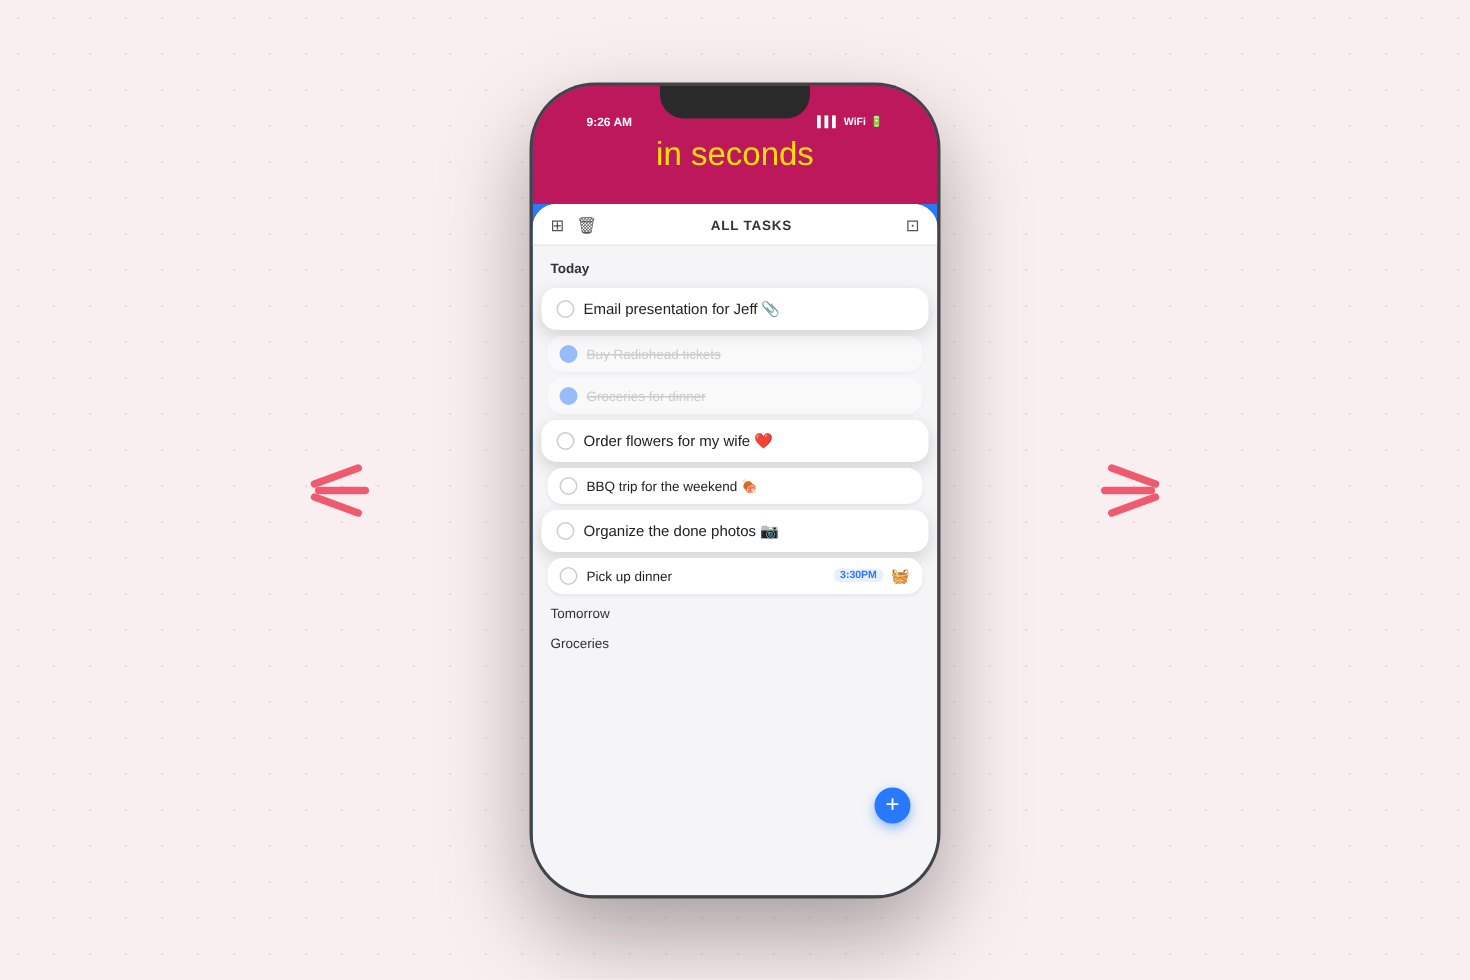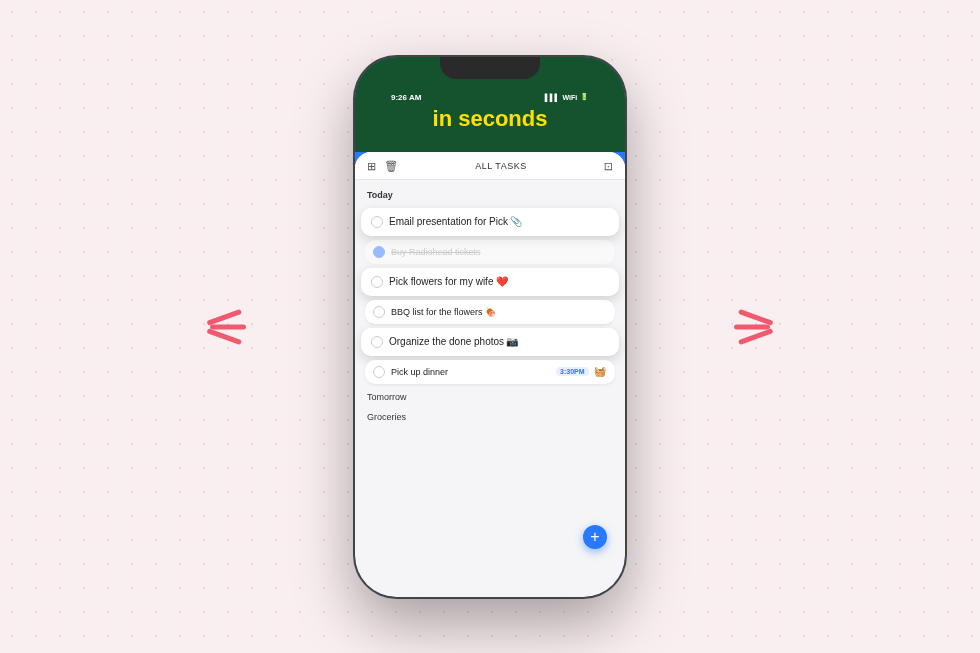--- a/index.html
+++ b/index.html
@@ -86,22 +86,22 @@
       height: 100%;
       border-radius: 40px;
       overflow: hidden;
       background: #2979ff;
       display: flex;
       flex-direction: column;
     }
 
     
     .phone-header {
-      background: #14532d;
-      padding: 30px 20px 20px;
+      background: #be185d;
+      padding: 14px 20px 20px;
       text-align: center;
       flex-shrink: 0;
     }
 
     .status-bar {
       display: flex;
       justify-content: space-between;
       align-items: center;
       padding: 6px 16px 4px;
       font-size: 8px;
@@ -115,21 +115,21 @@
     .hero-title {
       color: #fff;
       font-size: 22px;
       font-weight: 800;
       line-height: 1.2;
       margin-bottom: 2px;
     }
     .hero-subtitle {
       color: #ffe000;
       font-size: 22px;
-      font-weight: 700;
+      font-weight: 400;
     }
 
     
     .app-card {
       background: #f5f5f7;
       border-radius: 16px 16px 0 0;
       flex: 1;
       overflow: hidden;
       display: flex;
       flex-direction: column;
@@ -145,21 +145,21 @@
     }
 
     .toolbar-icons { display: flex; gap: 8px; align-items: center; }
     .toolbar-icon {
       font-size: 11px;
       color: #555;
     }
 
     .toolbar-title {
       font-size: 9px;
-      font-weight: 400;
+      font-weight: 700;
       letter-spacing: 0.5px;
       color: #333;
     }
 
     .task-list {
       flex: 1;
       overflow: hidden;
       padding: 8px 10px;
       display: flex;
       flex-direction: column;
@@ -296,37 +296,41 @@
         <div class="toolbar-icons">
           <span class="toolbar-icon">⊡</span>
         </div>
       </div>
 
       <div class="task-list">
         <div class="section-label">Today</div>
 
         <div class="task-item elevated">
           <div class="task-circle"></div>
-          <span class="task-text">Email presentation for Pick 📎</span>
+          <span class="task-text">Email presentation for Jeff 📎</span>
         </div>
 
         <div class="task-item completed">
           <div class="task-circle done"></div>
           <span class="task-text strikethrough">Buy Radiohead tickets</span>
         </div>
 
+        <div class="task-item completed">
+          <div class="task-circle done"></div>
+          <span class="task-text strikethrough">Groceries for dinner</span>
+        </div>
 
         <div class="task-item elevated">
           <div class="task-circle"></div>
-          <span class="task-text">Pick flowers for my wife ❤️</span>
+          <span class="task-text">Order flowers for my wife ❤️</span>
         </div>
 
         <div class="task-item">
           <div class="task-circle"></div>
-          <span class="task-text">BBQ list for the flowers 🍖</span>
+          <span class="task-text">BBQ trip for the weekend 🍖</span>
         </div>
 
         <div class="task-item elevated">
           <div class="task-circle"></div>
           <span class="task-text">Organize the done photos 📷</span>
         </div>
 
         <div class="task-item">
           <div class="task-circle"></div>
           <span class="task-text">Pick up dinner</span>

